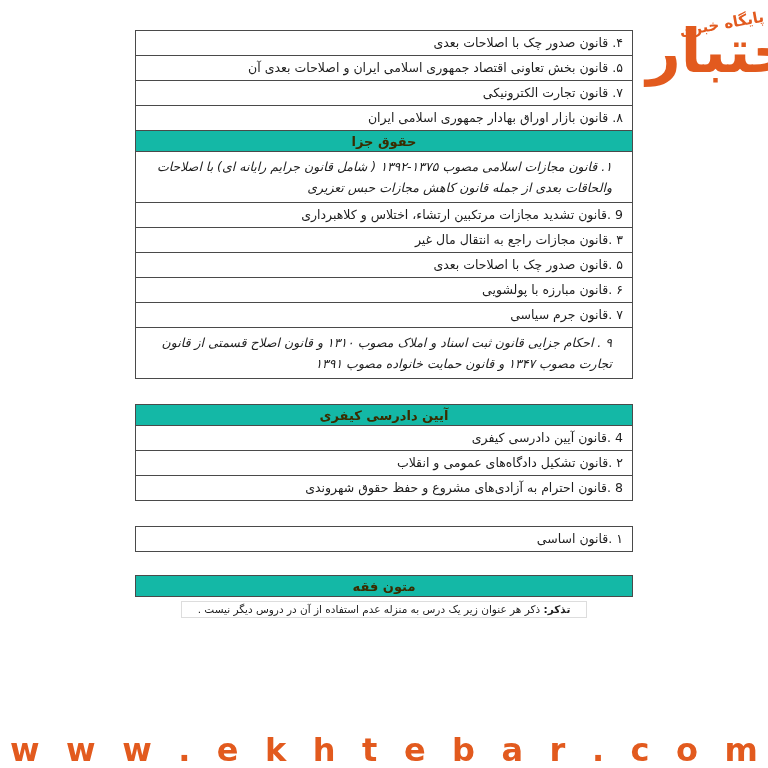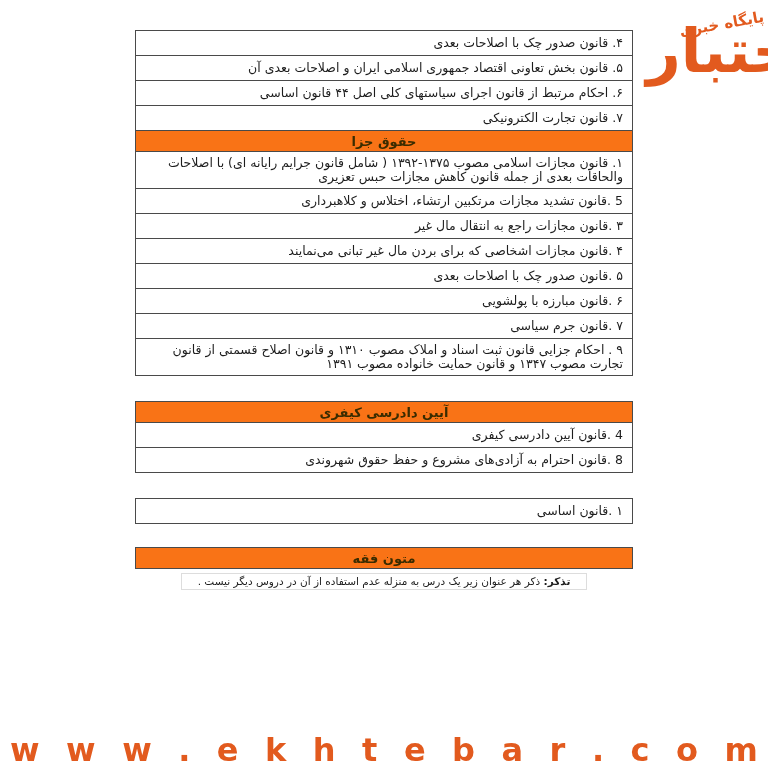--- a/index.html
+++ b/index.html
@@ -14,26 +14,26 @@
     position:absolute; top:31px; left:135px; width:498px; direction:rtl;
   }
   .tbl { width:100%;margin-left:16px; }
   .row {
     box-sizing:border-box;
     border:1px solid #4a4a4a; margin-top:-1px; background:#ffffff;
     min-height:25px; line-height:24px; font-size:12.5px; color:#1d1d1d;
     padding:0 9px; text-align:right;
   }
   .row.tall {
-    line-height:14px; padding:4px 9px;
+    line-height:21px; padding:4px 20px;font-style:italic;
   }
   .sec-header {
     box-sizing:border-box;
     border:1px solid #4a4a4a; margin-top:-1px;
-    height:22px; line-height:21px; background:#f97316;
+    height:22px; line-height:21px; background:#14b8a6;
     text-align:center; font-weight:bold; font-size:13px; color:#3a2c00;
   }
   .gap1 { height:26px; }
   .gap2 { height:26px; }
   .gap3 { height:24px; }
   .note {
     box-sizing:border-box;
     margin:4px auto 0; width:-moz-fit-content; width:fit-content;
     border:1px solid #dddddd; padding:1px 16px;
     font-size:10.5px; color:#1d1d1d; direction:rtl; text-align:center;
@@ -63,39 +63,39 @@
 </head>
 <body>
 
 <div class="page">
 
   <div class="content" dir="rtl">
 
     <div class="tbl">
       <div class="row">۴. قانون صدور چک با اصلاحات بعدی</div>
       <div class="row">۵. قانون بخش تعاونی اقتصاد جمهوری اسلامی ایران و اصلاحات بعدی آن</div>
-      <div class="row">۶. احکام مرتبط از قانون اجرای سیاستهای کلی اصل ۴۴ قانون اساسی</div>
       <div class="row">۷. قانون تجارت الکترونیکی</div>
+      <div class="row">۸. قانون بازار اوراق بهادار جمهوری اسلامی ایران</div>
 
       <div class="sec-header">حقوق جزا</div>
       <div class="row tall">۱. قانون مجازات اسلامی مصوب ۱۳۷۵-۱۳۹۲ ( شامل قانون جرایم رایانه ای) با اصلاحات والحاقات بعدی از جمله قانون کاهش مجازات حبس تعزیری</div>
-      <div class="row">5 .قانون تشدید مجازات مرتکبین ارتشاء، اختلاس و کلاهبرداری</div>
+      <div class="row">9 .قانون تشدید مجازات مرتکبین ارتشاء، اختلاس و کلاهبرداری</div>
       <div class="row">۳ .قانون مجازات راجع به انتقال مال غیر</div>
-      <div class="row">۴ .قانون مجازات اشخاصی که برای بردن مال غیر تبانی می‌نمایند</div>
       <div class="row">۵ .قانون صدور چک با اصلاحات بعدی</div>
       <div class="row">۶ .قانون مبارزه با پولشویی</div>
       <div class="row">۷ .قانون جرم سیاسی</div>
       <div class="row tall">۹ . احکام جزایی قانون ثبت اسناد و املاک مصوب ۱۳۱۰ و قانون اصلاح قسمتی از قانون تجارت مصوب ۱۳۴۷ و قانون حمایت خانواده مصوب ۱۳۹۱</div>
     </div>
 
     <div class="gap1"></div>
 
     <div class="tbl">
       <div class="sec-header">آیین دادرسی کیفری</div>
       <div class="row">4 .قانون آیین دادرسی کیفری</div>
+      <div class="row">۲ .قانون تشکیل دادگاه‌های عمومی و انقلاب</div>
       <div class="row">8 .قانون احترام به آزادی‌های مشروع و حفظ حقوق شهروندی</div>
     </div>
 
     <div class="gap2"></div>
 
     <div class="tbl">
       <div class="row">۱ .قانون اساسی</div>
     </div>
 
     <div class="gap3"></div>

